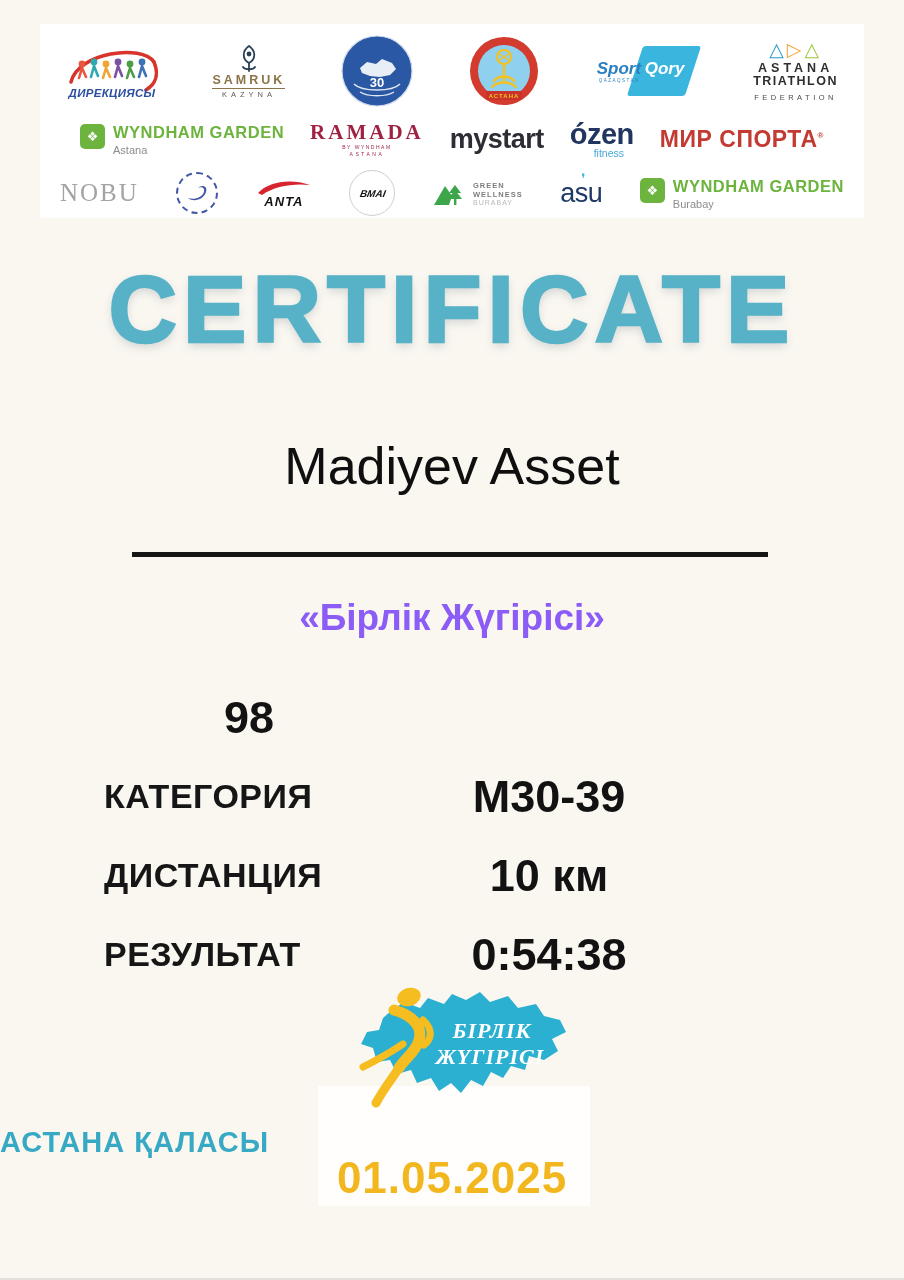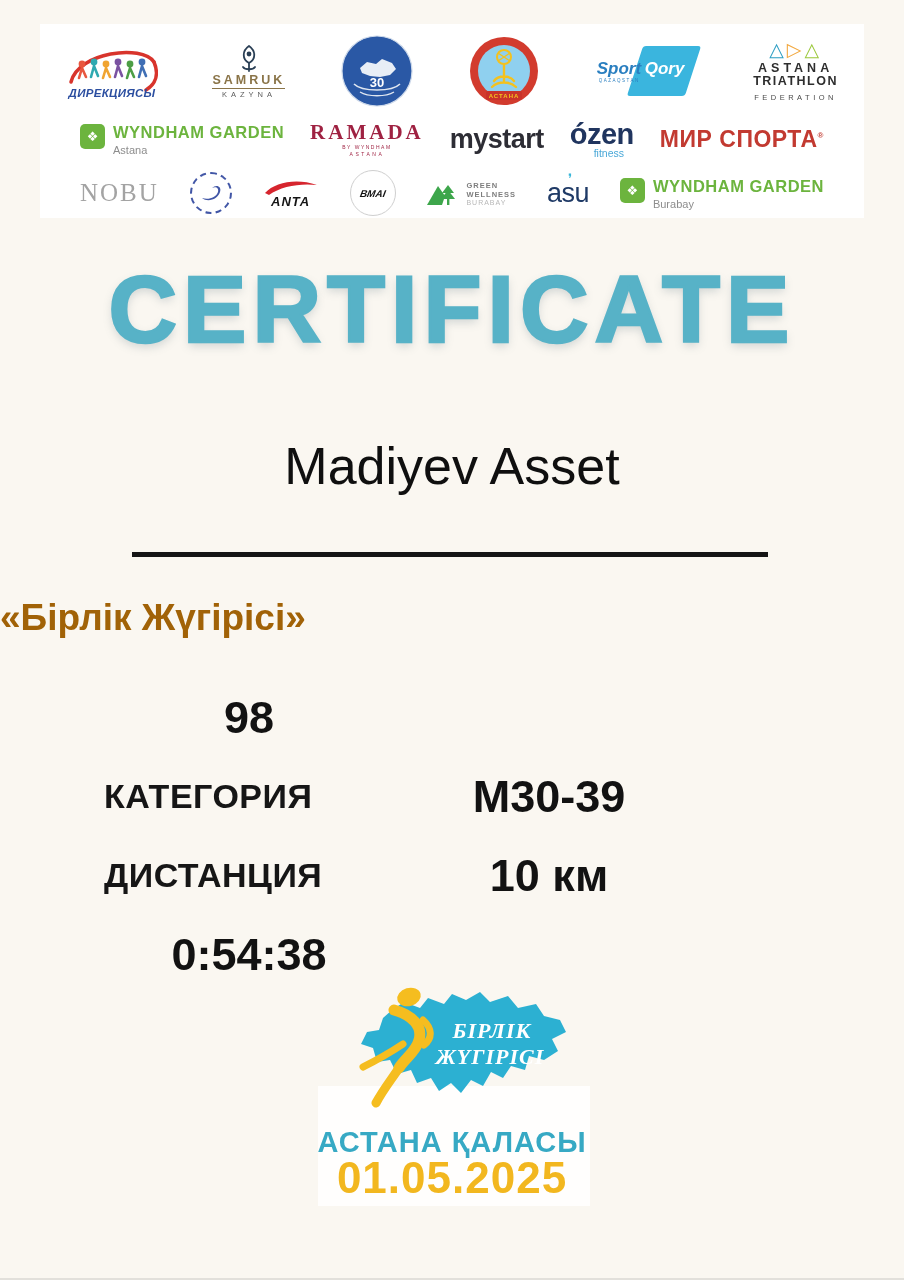--- a/index.html
+++ b/index.html
@@ -4,21 +4,21 @@
 <style>
   * { margin:0; padding:0; box-sizing:border-box; }
   html,body { width:904px; height:1280px; }
   body { font-family:"Liberation Sans", sans-serif; background:#faf7f1; position:relative; overflow:hidden; border-bottom:2px solid #e2e0db; }
 
   
   .band { position:absolute; left:40px; top:24px; width:824px; height:194px; background:#ffffff; }
   .lrow { display:flex; justify-content:space-between; align-items:center; }
   .row1 { height:86px; padding:8px 26px 0; }
   .row2 { height:58px; padding:0 40px; }
-  .row3 { height:50px; padding:0 40px; }
+  .row3 { height:50px; padding:0 20px; }
   .logo { display:flex; flex-direction:column; align-items:center; line-height:1.05; }
 
   .dir-label { font-size:11.5px; font-weight:bold; font-style:italic; color:#2b4ea0; margin-top:-13px; letter-spacing:.3px; }
 
   .samruk-word { font-size:12.5px; font-weight:bold; color:#8a7448; letter-spacing:3px; border-bottom:1px solid #8a7448; padding-bottom:1px; }
   .samruk-sub { font-size:7.5px; color:#5c5c5c; letter-spacing:4px; margin-top:2px; }
 
   .sportqory { position:relative; width:104px; height:56px; }
   .sq-shape { position:absolute; right:6px; top:3px; width:58px; height:50px; background:#3ab5de; transform:skewX(-18deg); border-radius:3px; }
   .sq-sport { position:absolute; left:2px; top:16px; font-size:17px; font-weight:bold; font-style:italic; color:#2a7fc0; }
@@ -59,33 +59,33 @@
   .asu-word { font-size:27px; font-weight:normal; color:#1f3a66; letter-spacing:-.5px; }
   .asu-drop { position:absolute; left:21px; top:-7px; font-size:13px; color:#38b6d9; }
 
   
   .title { position:absolute; top:255px; left:0; width:100%; text-align:center;
            font-size:95px; font-weight:bold; letter-spacing:6px; color:#57b2c7;
            -webkit-text-stroke:2.5px #57b2c7; text-shadow:0 4px 10px rgba(110,130,140,.30); }
   .name  { position:absolute; top:436px; left:0; width:100%; text-align:center;
            font-size:52px; font-weight:400; color:#0f0f0f; }
   .name-line { position:absolute; top:552px; left:132px; width:636px; height:5px; background:#151515; }
-  .event { position:absolute; top:597px; left:0; width:100%; text-align:left;
-           font-size:37px; font-weight:bold; color:#a16207; }
+  .event { position:absolute; top:597px; left:0; width:100%; text-align:center;
+           font-size:37px; font-weight:bold; color:#8b5cf6; }
 
   .results { position:absolute; top:678px; left:104px; width:700px; }
   .res-row { display:flex; align-items:center; height:79px; }
   .res-label { width:300px; font-size:34px; font-weight:bold; color:#161616; letter-spacing:.5px; }
   .res-value { width:290px; text-align:center; font-size:45px; font-weight:700; color:#121212; }
 
   
   .footer-card { position:absolute; left:318px; top:1086px; width:272px; height:120px; background:#fffefd; }
   .event-logo { position:absolute; top:982px; left:452px; transform:translateX(-50%); }
   .logo-text { font-family:"Liberation Serif", serif; font-weight:bold; font-style:italic; letter-spacing:1px; }
-  .city { position:absolute; top:1126px; left:0; width:100%; text-align:center;
+  .city { position:absolute; top:1126px; left:0; width:100%; 
           font-size:29px; font-weight:bold; color:#37a9c4; letter-spacing:1px; }
   .date { position:absolute; top:1153px; left:0; width:100%; text-align:center;
           font-size:44px; font-weight:bold; color:#f2b71f; letter-spacing:1px; }
 </style>
 </head>
 <body>
 
 <div class="band">
 
   <div class="lrow row1">
@@ -235,20 +235,21 @@
   </div>
   <div class="res-row">
     <div class="res-label">КАТЕГОРИЯ</div>
     <div class="res-value">M30-39</div>
   </div>
   <div class="res-row">
     <div class="res-label">ДИСТАНЦИЯ</div>
     <div class="res-value">10 км</div>
   </div>
   <div class="res-row">
+    <div class="res-label">РЕЗУЛЬТАТ</div>
     <div class="res-value">0:54:38</div>
   </div>
 </div>
 
 <div class="footer-card"></div>
 
 <div class="event-logo">
   <svg width="240" height="126" viewBox="0 0 240 126">
     <path d="M60,28 L72,20 L88,26 L96,16 L112,22 L120,12 L134,18 L148,10 L158,20 L176,14 L186,26 L204,22 L212,34 L228,38 L234,50 L220,57 L226,69 L212,78 L197,74 L193,88 L179,84 L171,96 L159,90 L151,104 L139,98 L129,111 L119,101 L107,109 L99,96 L85,101 L79,88 L65,92 L58,78 L45,80 L41,66 L29,62 L35,50 L47,48 L51,36 Z" fill="#2cb0d2"></path>
     <g fill="none" stroke="#f5bd1f" stroke-linecap="round">

